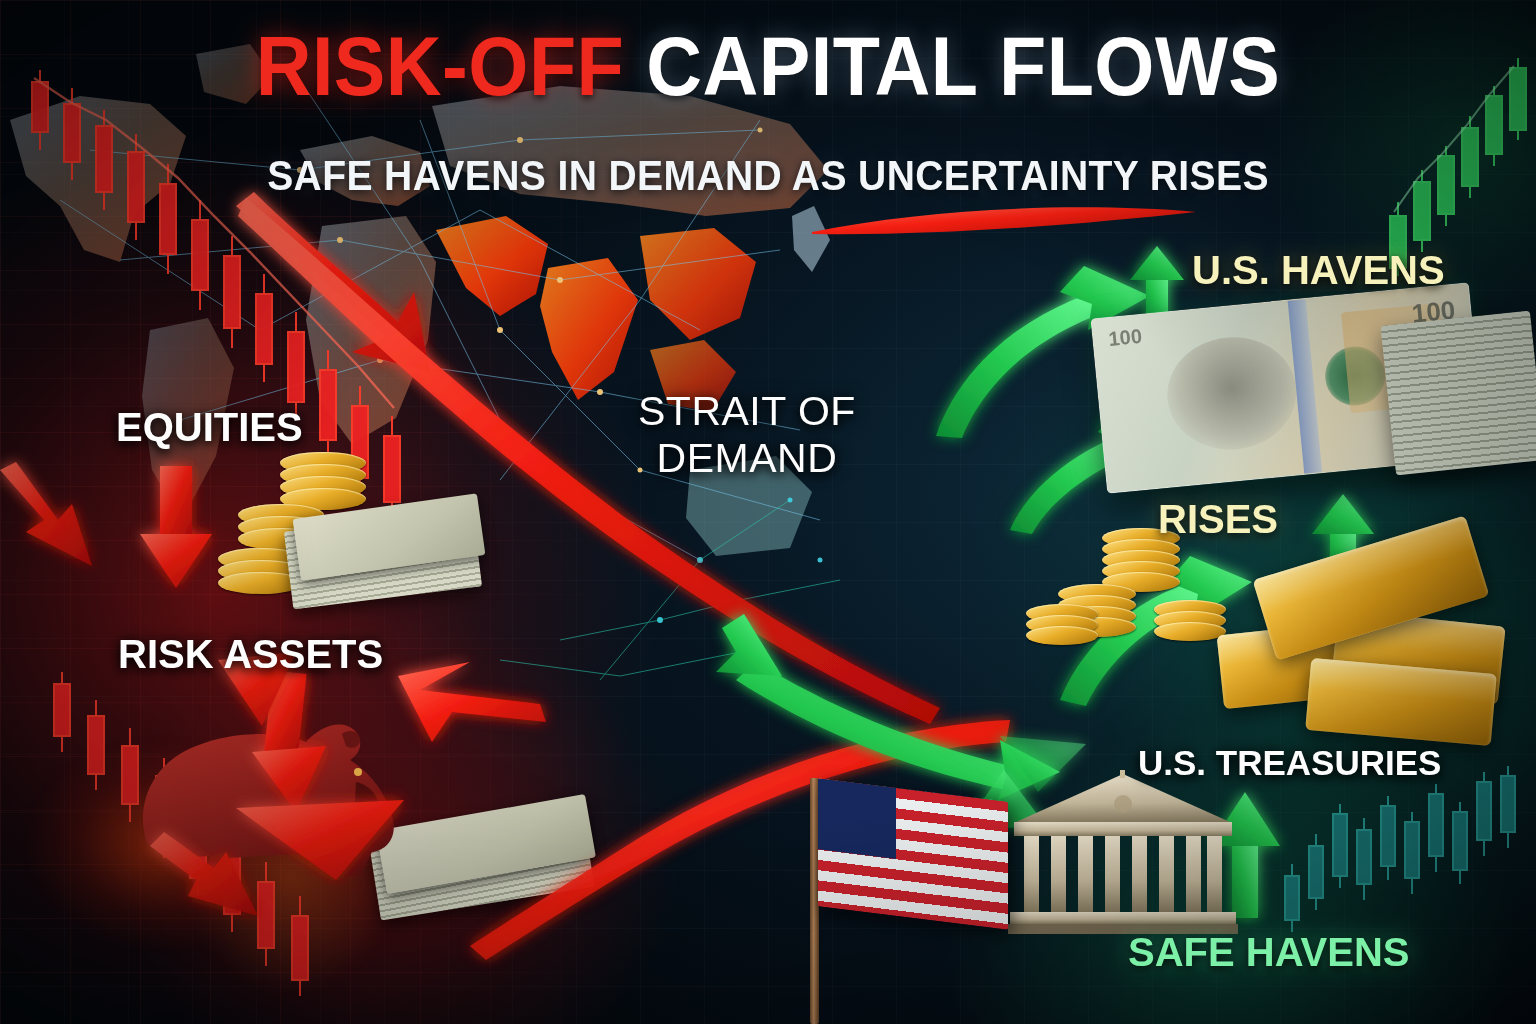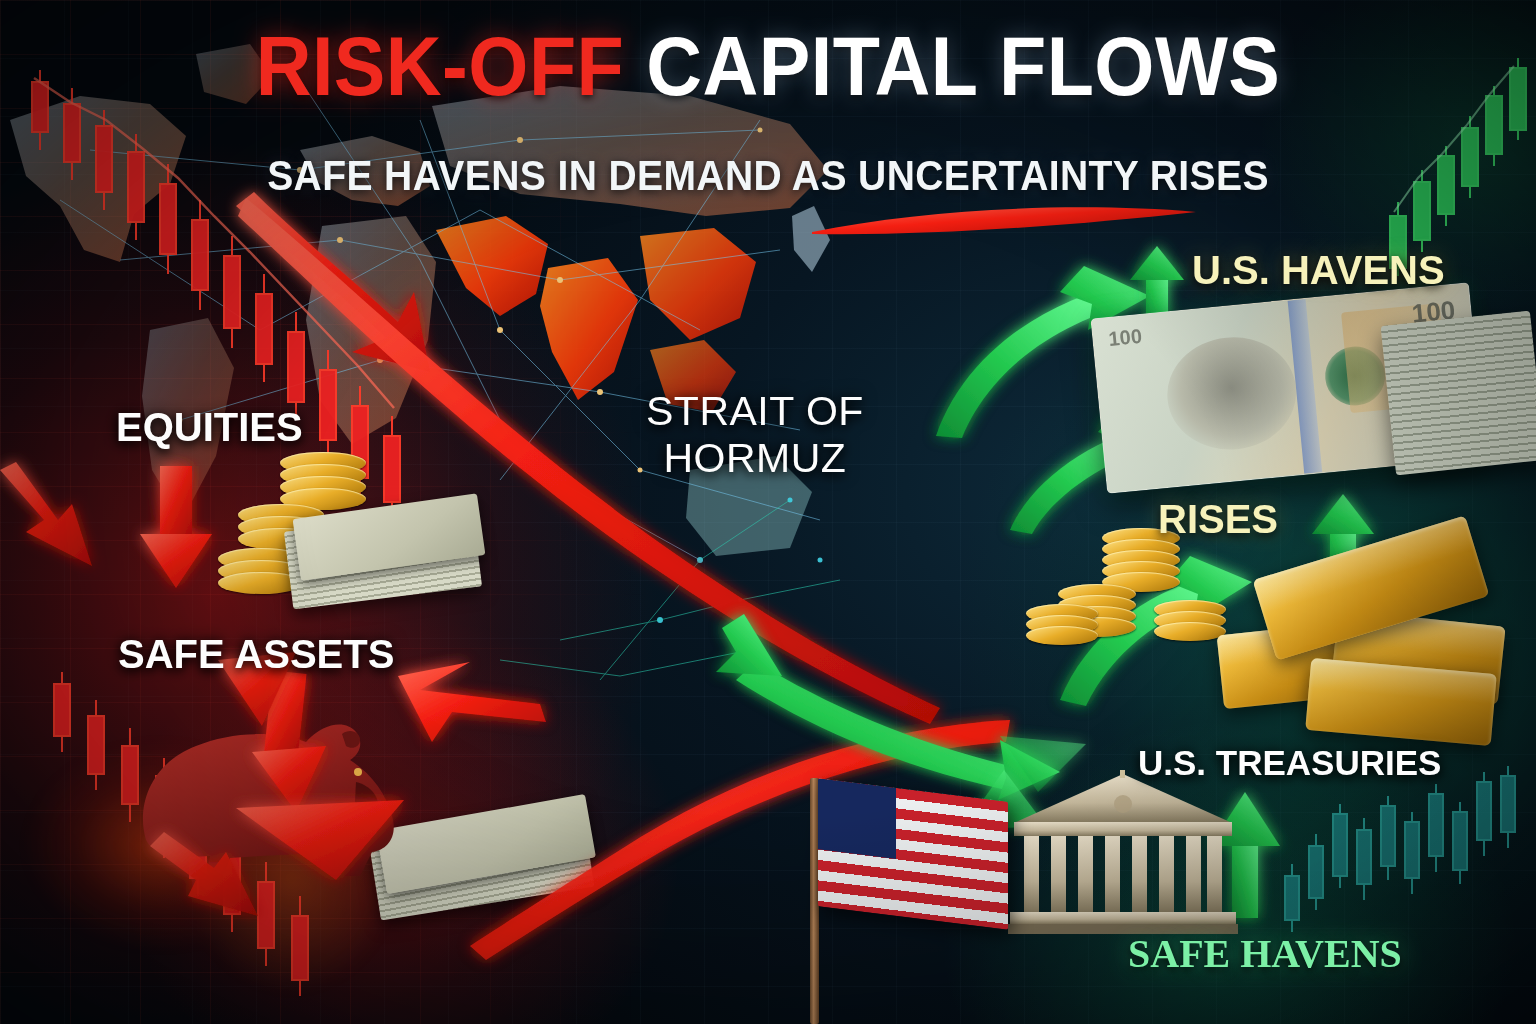--- a/index.html
+++ b/index.html
@@ -166,25 +166,25 @@
   }
 
   .lbl { position:absolute; font-weight:bold; white-space:nowrap; }
   .lbl-white { color:#fdfdfd; text-shadow:0 3px 10px rgba(0,0,0,.95), 0 0 16px rgba(0,0,0,.8); }
   .lbl-cream { color:#f7f2bb; text-shadow:0 3px 10px rgba(0,0,0,.95), 0 0 20px rgba(220,200,80,.35); }
   .lbl-mint  { color:#7cf0a6; text-shadow:0 3px 10px rgba(0,0,0,.95), 0 0 22px rgba(70,240,150,.45); }
 
   .l-equities   { left:116px; top:405px; font-size:40px; }
   .l-riskassets { left:118px; top:632px; font-size:40px; }
   .l-hormuz     { left:638px; top:388px; font-size:41px; font-weight:normal; text-align:center; line-height:1.15; }
-  .l-hormuz b   { font-weight:normal; letter-spacing:.5px;margin-left:8px; }
+  .l-hormuz b   { font-weight:normal; letter-spacing:.5px; }
   .l-usd        { left:1192px; top:248px; font-size:40px; }
   .l-gold       { left:1158px; top:497px; font-size:40px; }
   .l-ust        { left:1138px; top:743px; font-size:35px; }
-  .l-safe       { left:1128px; top:930px; font-size:40px;font-family:Liberation Serif, serif; }
+  .l-safe       { left:1128px; top:930px; font-size:40px; }
 </style>
 </head>
 <body>
 
 <div id="poster">
 
   <div class="layer bg-base"></div>
   <div class="layer bg-grid"></div>
   <div class="layer bg-grid-red"></div>
   <div class="layer bg-redglow"></div>
@@ -592,25 +592,25 @@
 
   <div class="layer vignette"></div>
 
   <div class="ttl">
     <span class="red">RISK-OFF</span>
     <span class="wht">CAPITAL FLOWS</span>
   </div>
   <div class="sub">SAFE HAVENS IN DEMAND AS UNCERTAINTY RISES</div>
 
   <div class="lbl lbl-white l-equities">EQUITIES</div>
-  <div class="lbl lbl-white l-riskassets">SAFE ASSETS</div>
+  <div class="lbl lbl-white l-riskassets">RISK ASSETS</div>
 
   <div class="lbl lbl-white l-hormuz">
     <b>STRAIT OF</b><br>
-    <b>HORMUZ</b>
+    <b>DEMAND</b>
   </div>
 
   <div class="lbl lbl-cream l-usd">U.S. HAVENS</div>
   <div class="lbl lbl-cream l-gold">RISES</div>
   <div class="lbl lbl-white l-ust">U.S. TREASURIES</div>
   <div class="lbl lbl-mint  l-safe">SAFE HAVENS</div>
 
 </div>
 
 </body></html>

